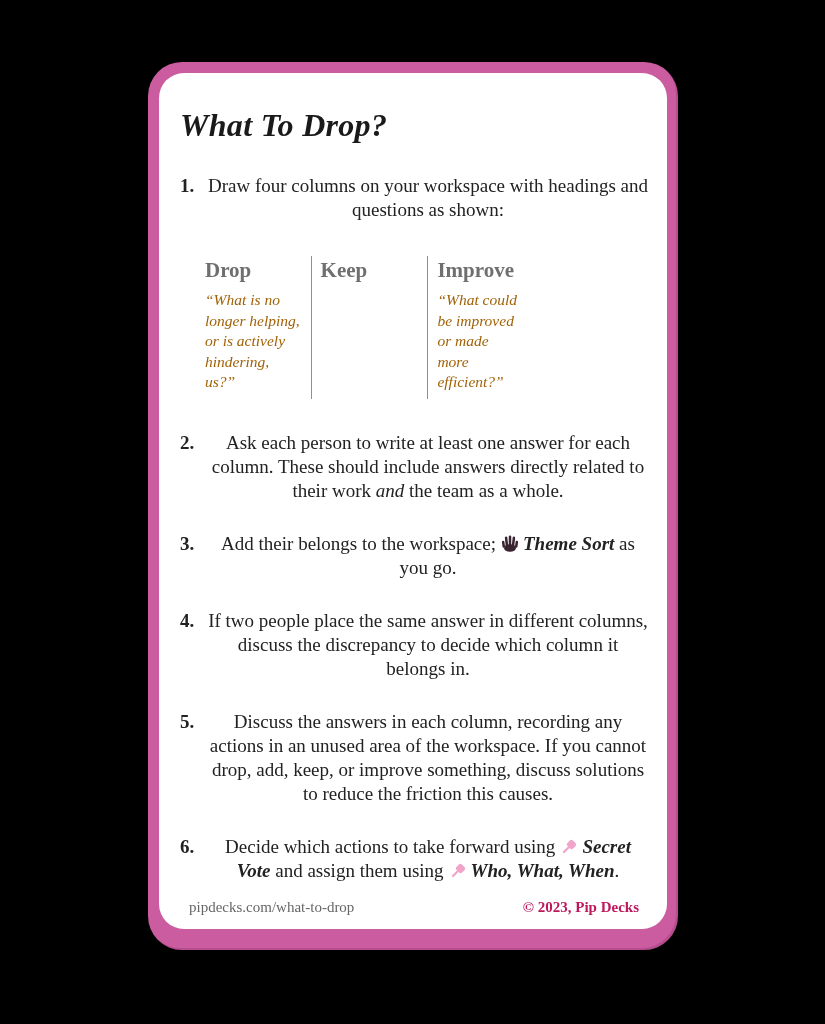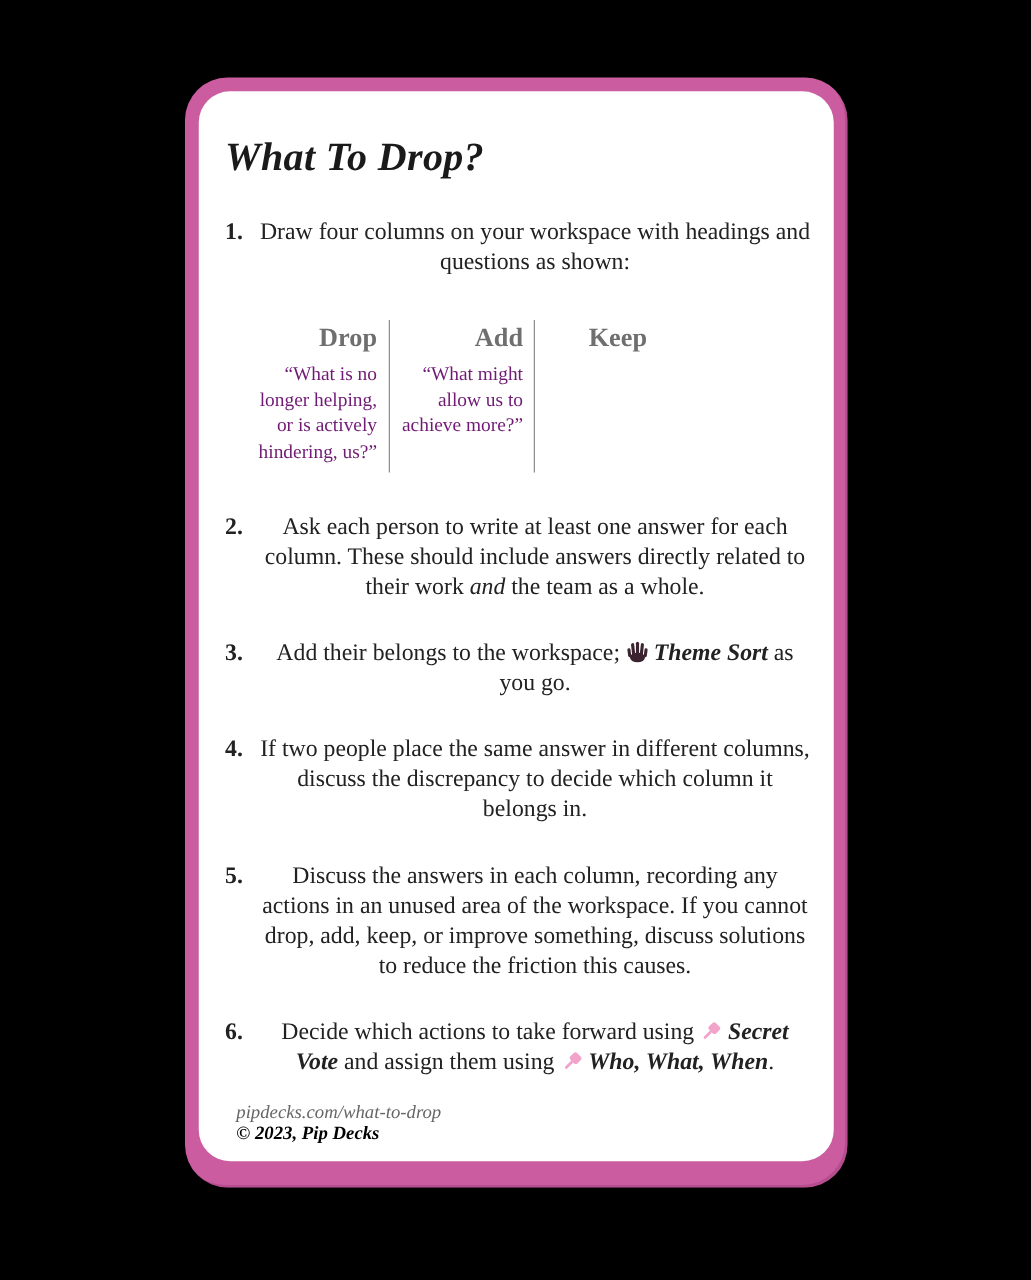--- a/index.html
+++ b/index.html
@@ -49,59 +49,58 @@
   }
   .step .stext{flex:1;text-align:center;}
   .em{font-style:italic;}
   .ref{font-weight:bold;font-style:italic;}
   .cols{
     display:grid;
     grid-template-columns:1.04fr 1.06fr .9fr 1.02fr;
     margin:34px 10px 32px 16px;
   }
   .col{
-    text-align:right;
+    text-align:left;
     padding:2px 9px 6px 9px;
   }
   .col + .col{border-left:1.5px solid #8f8f8f;}
   .col .hdr{
     font-weight:bold;
     font-size:21px;
     color:#6f6f6f;
     margin-bottom:7px;
   }
   .col .quote{
+    font-style:italic;
     font-size:15.5px;
     line-height:1.33;
-    color:#701a75;
+    color:#a16207;
   }
   .inline-icon{
     display:inline-block;
     margin:0 3px 0 4px;
   }
   .inline-icon svg{
     width:20px;height:20px;
     vertical-align:-4px;
   }
   .icon-hand{color:#3a2430;}
   .icon-gavel{color:#f2a3c9;}
   .footer{
     position:absolute;
     left:30px;right:28px;bottom:13px;
     display:flex;
     justify-content:space-between;
     align-items:baseline;
-    font-style:italic;
     font-size:15px;
     color:#666;
-    flex-direction:column;
   }
   .footer .copy{
     font-weight:bold;
-    color:#000000;
+    color:#be185d;
   }
 </style>
 </head>
 <body>
 
 <div class="card-outer">
   <div class="card-inner">
 
     <h1 class="title">What To Drop?</h1>
 
@@ -109,25 +108,25 @@
       <span class="num">1.</span>
       <div class="stext">Draw four columns on your workspace with headings and questions as shown:</div>
     </div>
 
     <div class="cols">
       <div class="col">
         <div class="hdr">Drop</div>
         <div class="quote">“What is no longer helping, or is actively hindering, us?”</div>
       </div>
       <div class="col">
-        <div class="hdr">Add</div>
-        <div class="quote">“What might allow us to achieve more?”</div>
+        <div class="hdr">Keep</div>
       </div>
       <div class="col">
-        <div class="hdr">Keep</div>
+        <div class="hdr">Improve</div>
+        <div class="quote">“What could be improved or made more efficient?”</div>
       </div>
     </div>
 
     <div class="step">
       <span class="num">2.</span>
       <div class="stext"><span>Ask each person to write at least one answer for each column. These should include answers directly related to their work </span><span class="em">and</span><span> the team as a whole.</span></div>
     </div>
 
     <div class="step">
       <span class="num">3.</span>

